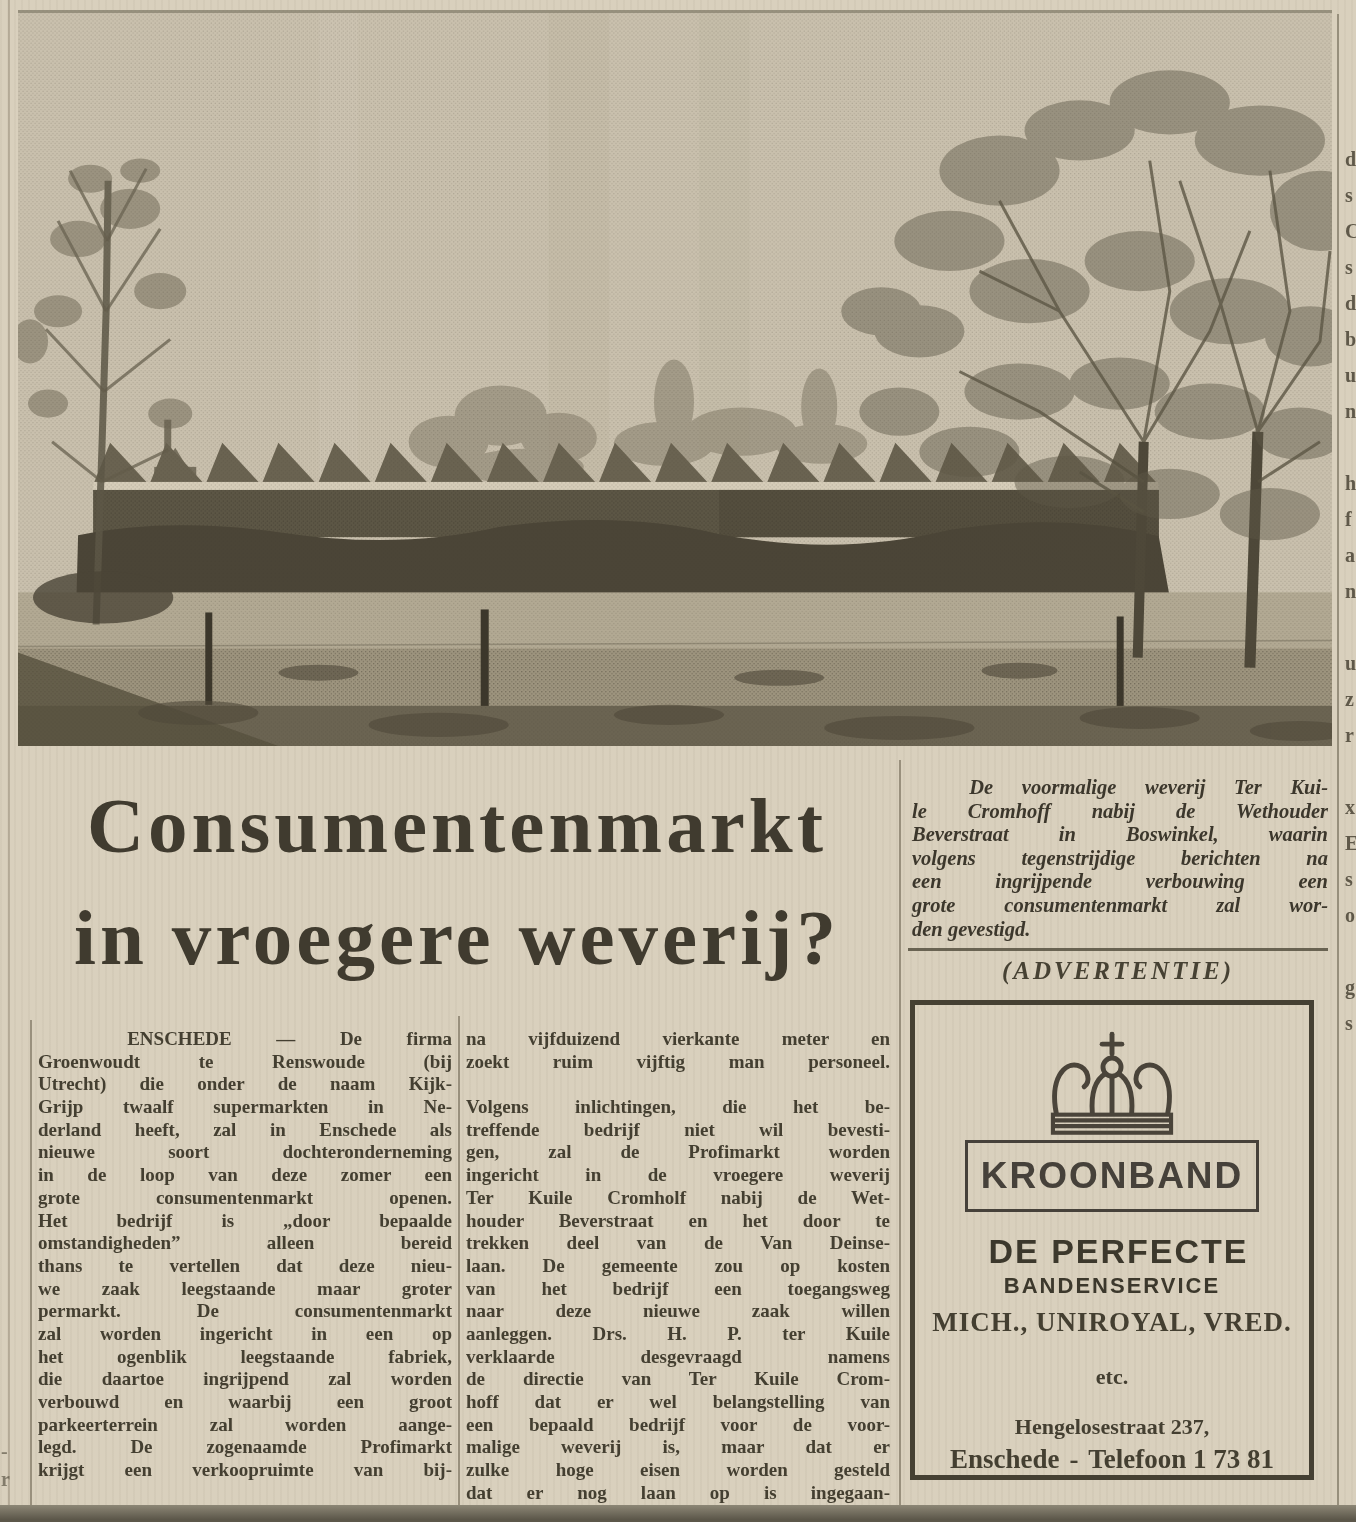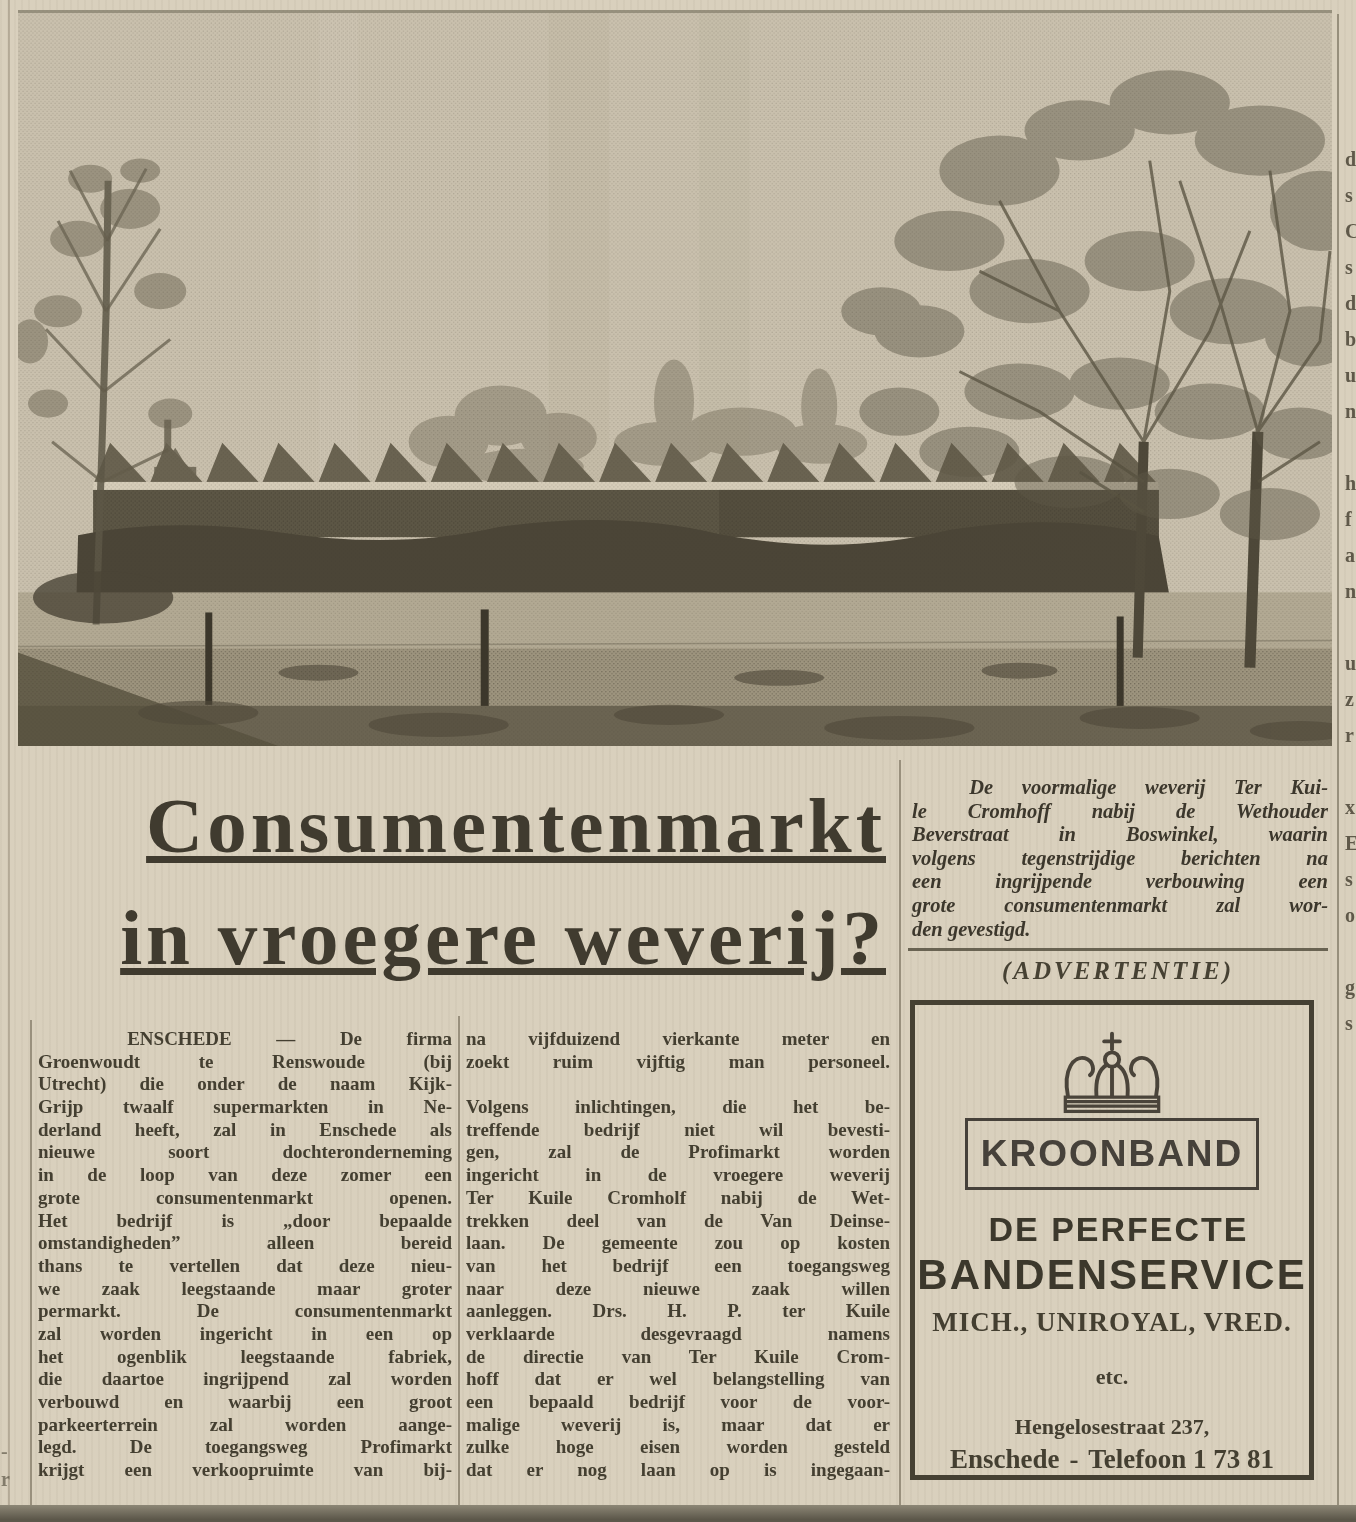--- a/index.html
+++ b/index.html
@@ -11,21 +11,21 @@
     font-family:"Liberation Serif", serif;
     color:#3e392e;
   }
   .crease{position:absolute; left:8px; top:0; bottom:0; width:2px; background:rgba(120,110,90,.35);}
   .photo{position:absolute; left:18px; top:10px; width:1314px; height:736px;}
   .photo svg{display:block; width:100%; height:100%;}
 
   .headline{position:absolute; left:28px; top:770px; width:858px;
     font-size:79px; line-height:112px; font-weight:700; color:#403b2f;
     letter-spacing:4px;}
-  .headline > div{text-align:right; white-space:nowrap;text-decoration:underline;}
+  .headline > div{text-align:center; white-space:nowrap;}
 
   .textcol{position:absolute; top:1028px; font-size:19px; line-height:22.7px;
     font-weight:700; color:#443f31;}
   .textcol > div{text-align:justify; text-align-last:justify; text-justify:inter-word; height:22.7px; overflow:visible;}
   .col1{left:38px; width:414px;}
   .col2{left:466px; width:424px;}
 
   .caption{position:absolute; left:912px; top:776px; width:416px;
     font-size:20.5px; line-height:23.6px; font-style:italic; font-weight:700; color:#3c372c;}
   .caption > div{text-align:justify; text-align-last:justify;}
@@ -38,21 +38,21 @@
   .ad-box{position:absolute; left:910px; top:1000px; width:404px; height:480px;
     border:5px solid #454033; box-sizing:border-box;
     display:flex; flex-direction:column; align-items:center;}
   .crown{margin-top:26px;}
   .brand-box{margin-top:4px; border:3px solid #46413a; padding:12px 13px;
     font-family:"Liberation Sans", sans-serif; font-weight:700;
     font-size:37px; letter-spacing:2px; color:#46413a;}
   .ad-l1{margin-top:20px; font-family:"Liberation Sans", sans-serif; font-weight:700;
     font-size:34px; letter-spacing:2px; color:#3c382c;margin-left:13px;}
   .ad-l2{margin-top:2px; font-family:"Liberation Sans", sans-serif; font-weight:700;
-    font-size:42px; letter-spacing:2px; color:#3c382c;}
+    font-size:22px; letter-spacing:2px; color:#3c382c;}
   .ad-l3{margin-top:8px; font-size:27px; font-weight:700; letter-spacing:1px; color:#443f31;}
   .ad-l4{margin-top:26px; font-size:22px; font-weight:700; color:#443f31;}
   .ad-addr{margin-top:24px; font-size:22px; font-weight:700; color:#443f31;}
   .ad-cityrow{margin-top:4px; width:100%; box-sizing:border-box; padding:0 35px;
     display:flex; justify-content:space-between; align-items:baseline;
     font-size:27px; font-weight:700; color:#443f31;}
 
   .vrule{position:absolute; width:2px; background:#837b68; opacity:.75;}
   .vr-left{left:30px; top:1020px; height:502px;}
   .vr-mid1{left:458px; top:1016px; height:498px;}
@@ -232,32 +232,33 @@
       <div>Het bedrijf is „door bepaalde</div>
       <div>omstandigheden” alleen bereid</div>
       <div>thans te vertellen dat deze nieu-</div>
       <div>we zaak leegstaande maar groter</div>
       <div>permarkt. De consumentenmarkt</div>
       <div>zal worden ingericht in een op</div>
       <div>het ogenblik leegstaande fabriek,</div>
       <div>die daartoe ingrijpend zal worden</div>
       <div>verbouwd en waarbij een groot</div>
       <div>parkeerterrein zal worden aange-</div>
-      <div>legd. De toegangsweg Profimarkt</div>
+      <div>legd. De zogenaamde Profimarkt</div>
       <div>krijgt een verkoopruimte van bij-</div>
     </div>
   <div class="textcol col2">
       <div>na vijfduizend vierkante meter en</div>
       <div>zoekt ruim vijftig man personeel.</div>
       <div></div>
       <div>Volgens inlichtingen, die het be-</div>
       <div>treffende bedrijf niet wil bevesti-</div>
       <div>gen, zal de Profimarkt worden</div>
       <div>ingericht in de vroegere weverij</div>
       <div>Ter Kuile Cromholf nabij de Wet-</div>
+      <div>houder Beverstraat en het door te</div>
       <div>trekken deel van de Van Deinse-</div>
       <div>laan. De gemeente zou op kosten</div>
       <div>van het bedrijf een toegangsweg</div>
       <div>naar deze nieuwe zaak willen</div>
       <div>aanleggen. Drs. H. P. ter Kuile</div>
       <div>verklaarde desgevraagd namens</div>
       <div>de directie van Ter Kuile Crom-</div>
       <div>hoff dat er wel belangstelling van</div>
       <div>een bepaald bedrijf voor de voor-</div>
       <div>malige weverij is, maar dat er</div>

